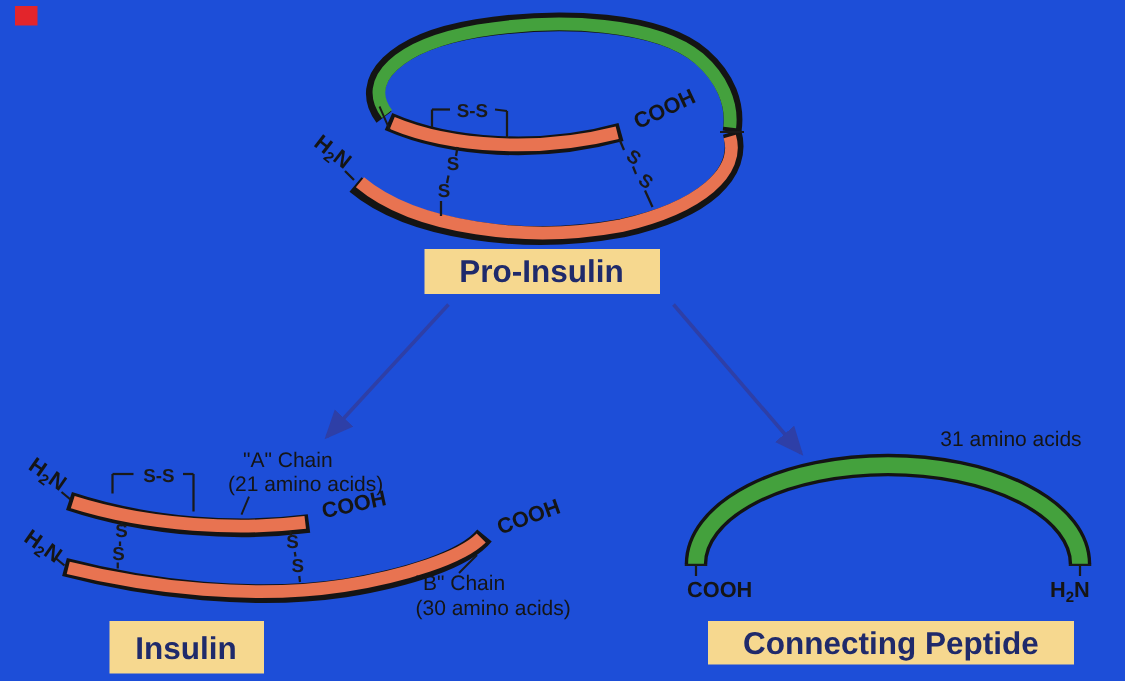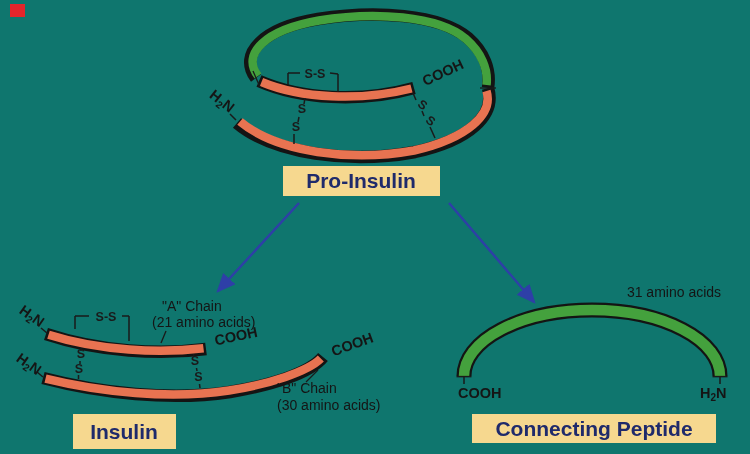--- a/index.html
+++ b/index.html
@@ -1,16 +1,16 @@
 <!DOCTYPE html>
 <html><head>
 <meta charset="utf-8">
 <style>
   html,body{margin:0;padding:0;background:#fff;}
-  .stage{position:relative;width:750px;height:454px;background:#0f766e;overflow:hidden;
+  .stage{position:relative;width:750px;height:454px;background:#1d4ed8;overflow:hidden;
          font-family:"Liberation Sans",sans-serif;}
   svg{position:absolute;left:0;top:0;}
   .outline{stroke:#141414;stroke-width:12.5;fill:none;stroke-linecap:butt;}
   .band-orange{stroke:#e87351;stroke-width:8.5;fill:none;stroke-linecap:butt;}
   .band-green{stroke:#44a13d;stroke-width:8.5;fill:none;stroke-linecap:butt;}
   .bond{stroke:#1a1a1a;stroke-width:1.5;fill:none;}
   .thin{stroke:#1a1a1a;stroke-width:1.3;fill:none;}
   .ss{font-size:12.5px;font-weight:bold;fill:#1a1a1a;}
   .chem{font-size:14.5px;font-weight:bold;fill:#151515;}
   .annot{font-size:14px;fill:#151515;}

